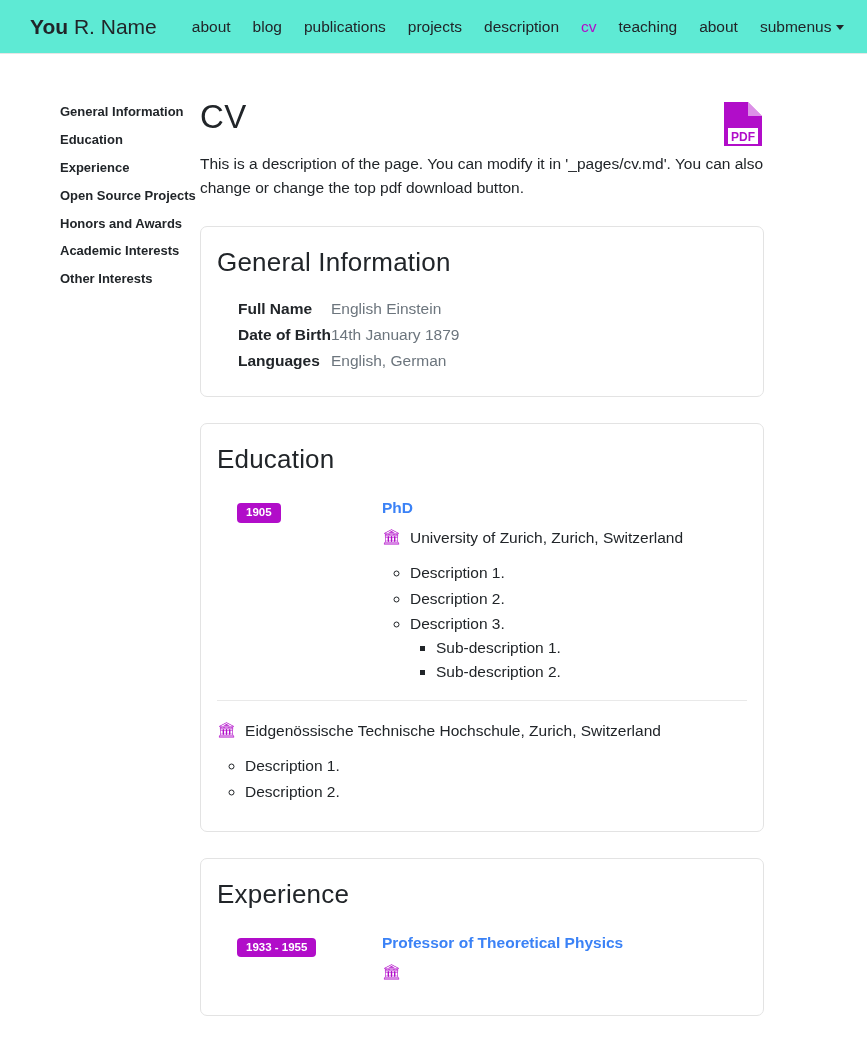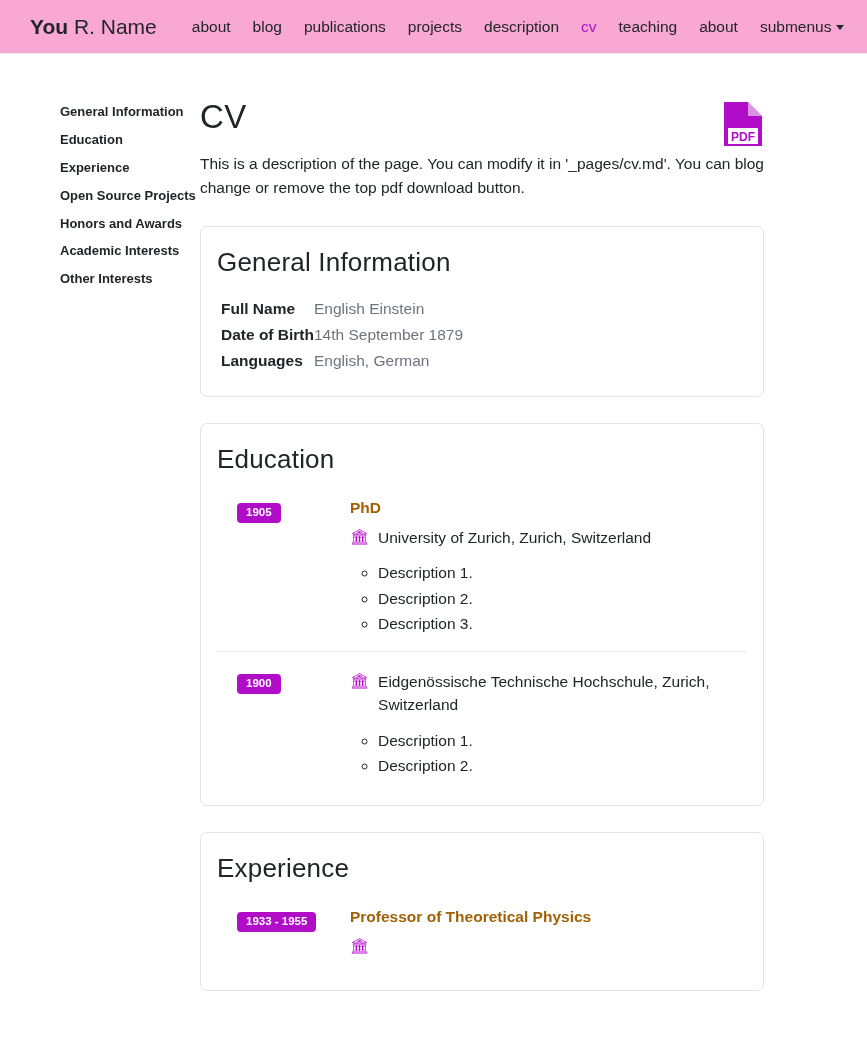--- a/index.html
+++ b/index.html
@@ -16,21 +16,21 @@
     overflow-x: hidden;
   }
 
   
   .navbar {
     height: 54px;
     display: flex;
     align-items: center;
     padding: 0 24px 0 30px;
     border-bottom: 1px solid #e6e6e6;
-    background: #f9a8d4;
+    background: #5eead4;
   }
   .brand {
     font-size: 21px;
     color: #212529;
     white-space: nowrap;
     margin-right: 24px;
     text-decoration: none;
   }
   .brand .brand-strong { font-weight: bold; }
   .brand .brand-rest { font-weight: 400; }
@@ -123,39 +123,40 @@
     font-size: 26px;
     font-weight: 400;
     margin: 0 0 18px 0;
     color: #212529;
     letter-spacing: 0.2px;
   }
 
   
   .info-table {
     border-collapse: collapse;
-    margin-left: 4px;
+    margin-left: 21px;
   }
   .info-table td {
     padding: 4px 0;
     font-size: 15.5px;
     vertical-align: top;
   }
   .info-key {
     font-weight: bold;
     padding-right: 26px;
     white-space: nowrap;
     color: #212529;
   }
   .info-val { color: #6c757d; }
 
   
   .entry {
     display: flex;
     padding: 6px 0 4px 0;
+    gap: 32px;
   }
   .entry + .entry {
     border-top: 1px solid #e9e9e9;
     margin-top: 10px;
     padding-top: 18px;
   }
   .entry-left {
     flex: 0 0 133px;
     padding-left: 20px;
     padding-top: 3px;
@@ -169,21 +170,21 @@
     border-radius: 4px;
     padding: 4px 9px;
     line-height: 1;
     white-space: nowrap;
   }
   .entry-body { flex: 1; padding-right: 16px; }
   .entry-title {
     font-size: 15.5px;
     font-weight: bold;
     margin: 0 0 9px 0;
-    color: #a16207;
+    color: #3b82f6;
   }
   .entry-inst {
     font-size: 15.5px;
     color: #212529;
     margin: 0 0 6px 0;
     display: flex;
     gap: 9px;
     line-height: 1.5;
   }
   .inst-icon { color: #b10dc9; flex: 0 0 auto; font-size: 15px; }
@@ -249,33 +250,33 @@
       <a class="pdf-btn" href="#" aria-label="download pdf">
         <svg width="44" height="48" viewBox="0 0 44 48" aria-hidden="true">
           <path d="M4 2 h24 l14 14 v30 a0 0 0 0 1 0 0 H4 Z" fill="#b10dc9"></path>
           <path d="M28 2 l14 14 h-14 Z" fill="#ffffff" opacity="0.55"></path>
           <rect x="8" y="28" width="30" height="16" fill="#ffffff"></rect>
           <text x="23" y="41" font-family="Liberation Sans, sans-serif" font-size="12" font-weight="bold" fill="#b10dc9" text-anchor="middle">PDF</text>
         </svg>
       </a>
     </div>
 
-    <p class="page-desc">This is a description of the page. You can modify it in '_pages/cv.md'. You can blog change or remove the top pdf download button.</p>
+    <p class="page-desc">This is a description of the page. You can modify it in '_pages/cv.md'. You can also change or change the top pdf download button.</p>
 
     <section class="card">
       <h2>General Information</h2>
       <table class="info-table">
         <tbody>
             <tr>
           <td class="info-key">Full Name</td>
           <td class="info-val">English Einstein</td>
         </tr>
         <tr>
           <td class="info-key">Date of Birth</td>
-          <td class="info-val">14th September 1879</td>
+          <td class="info-val">14th January 1879</td>
         </tr>
         <tr>
           <td class="info-key">Languages</td>
           <td class="info-val">English, German</td>
         </tr>
       </tbody>
         </table>
     </section>
 
     <section class="card">
@@ -289,29 +290,30 @@
           <p class="entry-title">PhD</p>
           <p class="entry-inst">
             <span class="inst-icon">🏛</span>
             <span>University of Zurich, Zurich, Switzerland</span>
           </p>
           <ul class="desc">
             <li>Description 1.</li>
             <li>Description 2.</li>
             <li>
               <span>Description 3.</span>
+              <ul class="subdesc">
+                <li>Sub-description 1.</li>
+                <li>Sub-description 2.</li>
+              </ul>
             </li>
           </ul>
         </div>
       </div>
 
       <div class="entry">
-        <div class="entry-left">
-          <span class="badge">1900</span>
-        </div>
         <div class="entry-body">
           <p class="entry-inst">
             <span class="inst-icon">🏛</span>
             <span>Eidgenössische Technische Hochschule, Zurich, Switzerland</span>
           </p>
           <ul class="desc">
             <li>Description 1.</li>
             <li>Description 2.</li>
           </ul>
         </div>

